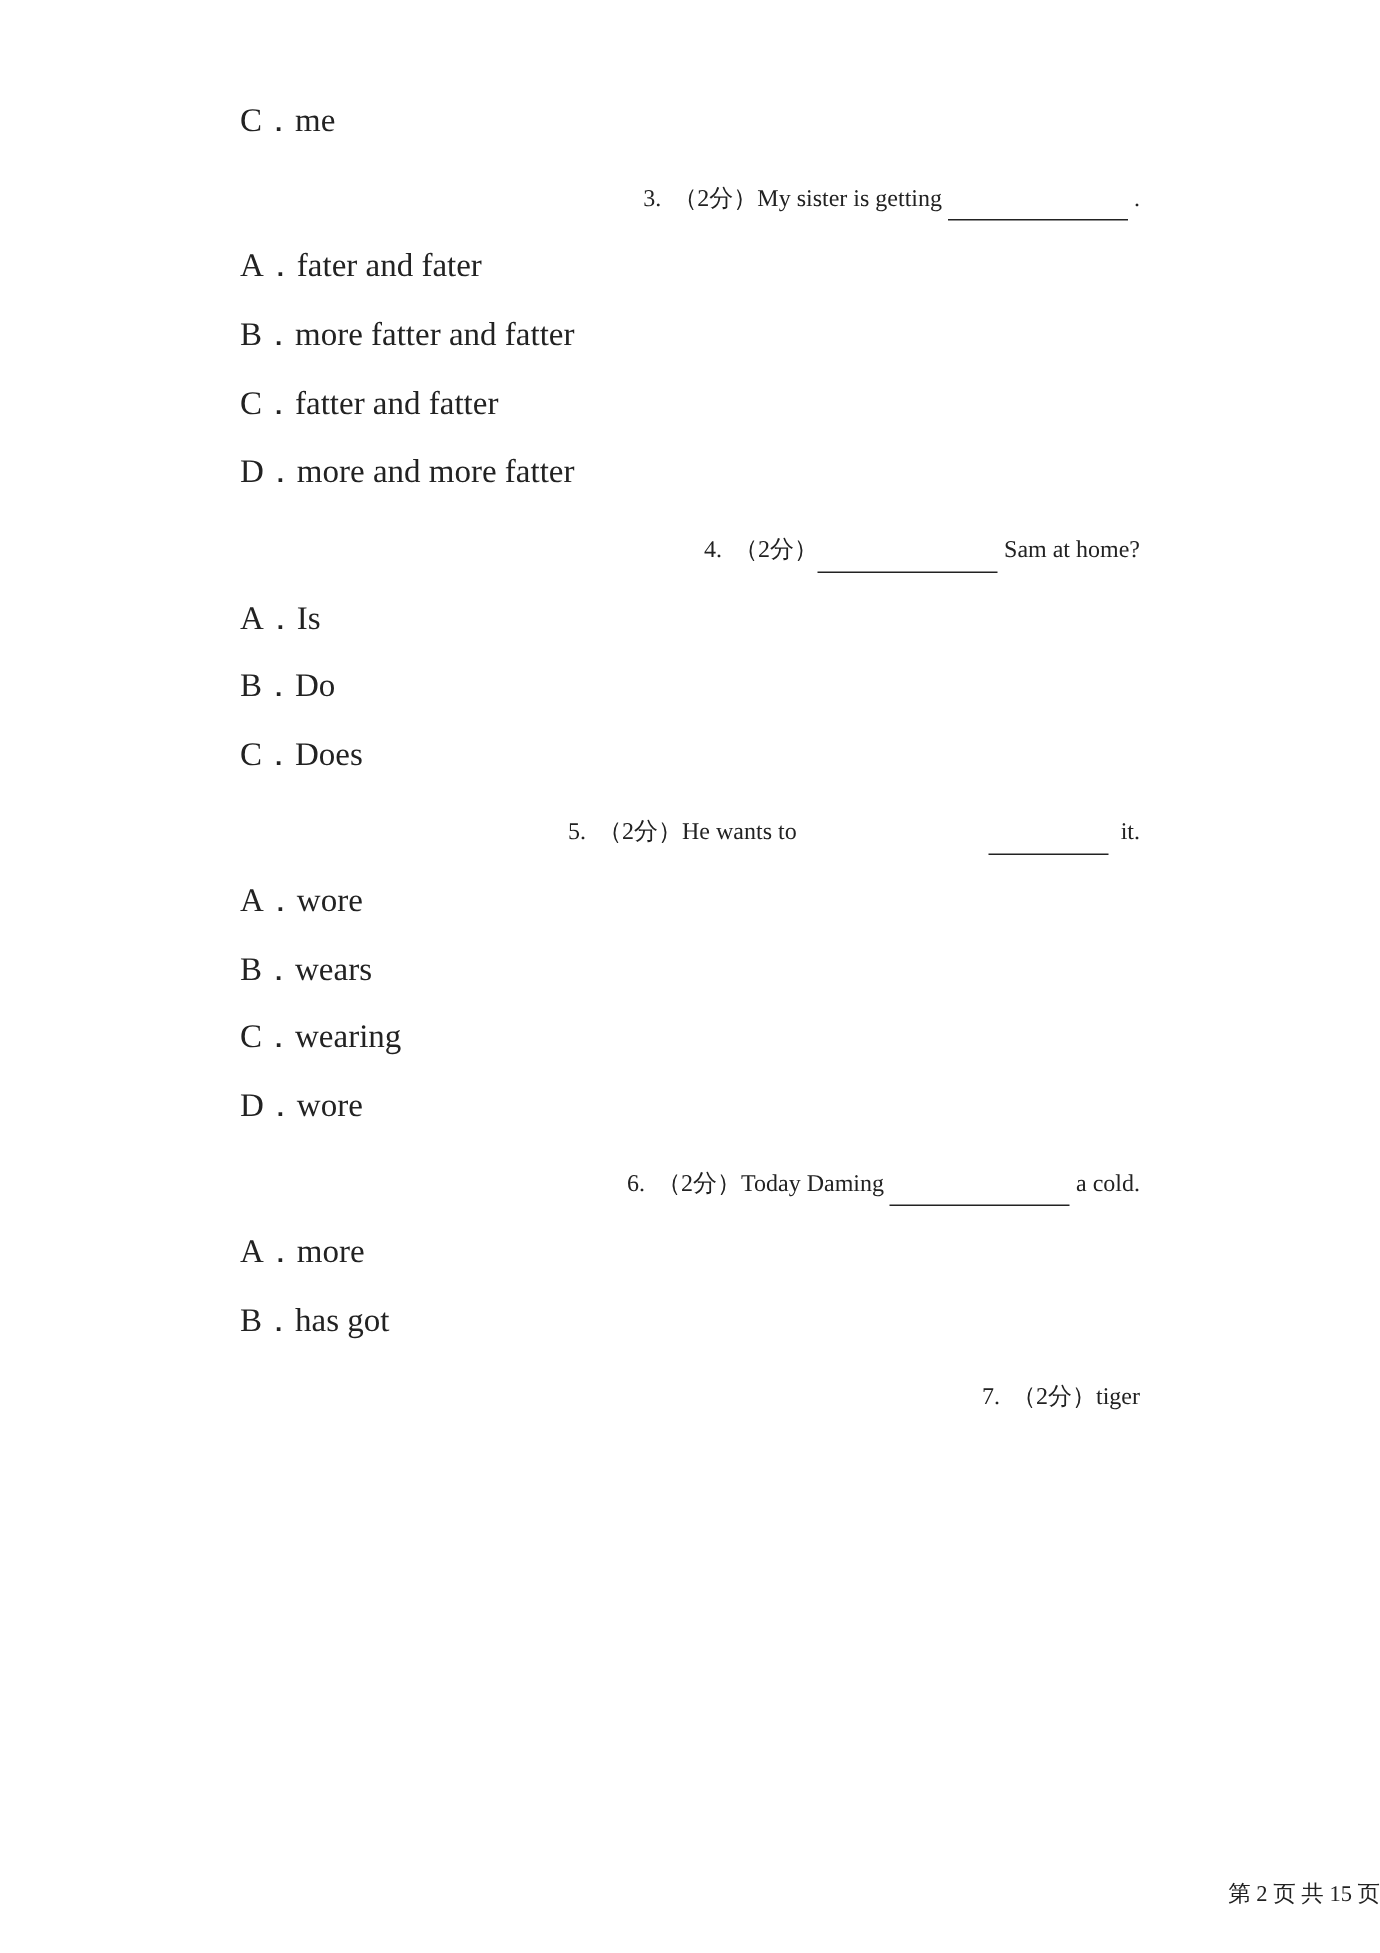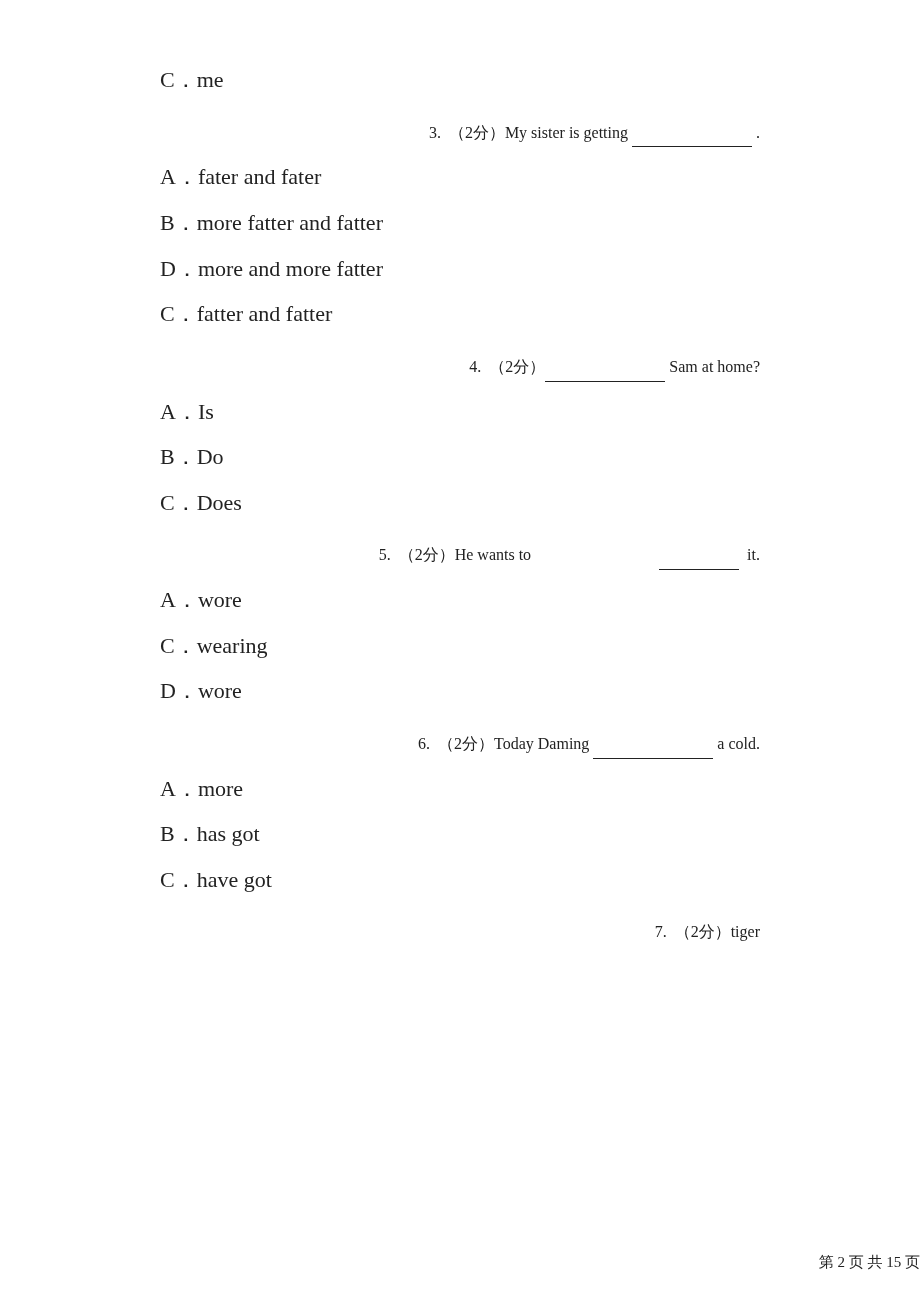--- a/index.html
+++ b/index.html
@@ -53,49 +53,49 @@
 <div class="question-block">
   <div class="option">C．me</div>
 </div>
 
 <div class="question-block">
   <div class="question-text">
     3.&nbsp;&nbsp;（2分）My sister is getting <span class="blank">&nbsp;&nbsp;&nbsp;&nbsp;&nbsp;&nbsp;&nbsp;&nbsp;&nbsp;&nbsp;&nbsp;&nbsp;&nbsp;&nbsp;&nbsp;&nbsp;&nbsp;&nbsp;&nbsp;&nbsp;&nbsp;&nbsp;&nbsp;&nbsp;&nbsp;&nbsp;&nbsp;&nbsp;&nbsp;&nbsp;&nbsp;&nbsp;&nbsp;&nbsp;&nbsp;&nbsp;&nbsp;&nbsp;</span>&nbsp;.
   </div>
   <div class="option">A．fater and fater</div>
   <div class="option">B．more fatter and fatter</div>
+  <div class="option">C．fatter and fatter</div>
   <div class="option">D．more and more fatter</div>
-  <div class="option">C．fatter and fatter</div>
 </div>
 
 <div class="question-block">
   <div class="question-text">
     4.&nbsp;&nbsp;（2分）<span class="blank">&nbsp;&nbsp;&nbsp;&nbsp;&nbsp;&nbsp;&nbsp;&nbsp;&nbsp;&nbsp;&nbsp;&nbsp;</span>&nbsp;Sam at home?
   </div>
   <div class="option">A．Is</div>
   <div class="option">B．Do</div>
   <div class="option">C．Does</div>
 </div>
 
 <div class="question-block">
   <div class="question-text">
     5.&nbsp;&nbsp;（2分）He wants to &nbsp;&nbsp;&nbsp;&nbsp;&nbsp;&nbsp;&nbsp;&nbsp;&nbsp;&nbsp;&nbsp;&nbsp;&nbsp;&nbsp;&nbsp;&nbsp;&nbsp;&nbsp;&nbsp;&nbsp;&nbsp;&nbsp;&nbsp;&nbsp;&nbsp;&nbsp;&nbsp;&nbsp;&nbsp;&nbsp;&nbsp;<span style="display:inline-block;width:80px;border-bottom:1px solid #222;vertical-align:bottom;">&nbsp;</span>&nbsp;&nbsp;it.
   </div>
   <div class="option">A．wore</div>
+  <div class="option">B．wears</div>
   <div class="option">C．wearing</div>
   <div class="option">D．wore</div>
 </div>
 
 <div class="question-block">
   <div class="question-text">
     6.&nbsp;&nbsp;（2分）Today Daming <span class="blank">&nbsp;&nbsp;&nbsp;&nbsp;&nbsp;&nbsp;&nbsp;&nbsp;&nbsp;&nbsp;&nbsp;&nbsp;</span>&nbsp;a cold.
   </div>
   <div class="option">A．more</div>
   <div class="option">B．has got</div>
-  <div class="option">C．have got</div>
 </div>
 
 <div class="question-block">
   <div class="question-text">
     7.&nbsp;&nbsp;（2分）tiger
   </div>
 </div>
 
 <div class="page-footer">
   <span>第 2 页 共 15 页</span>

